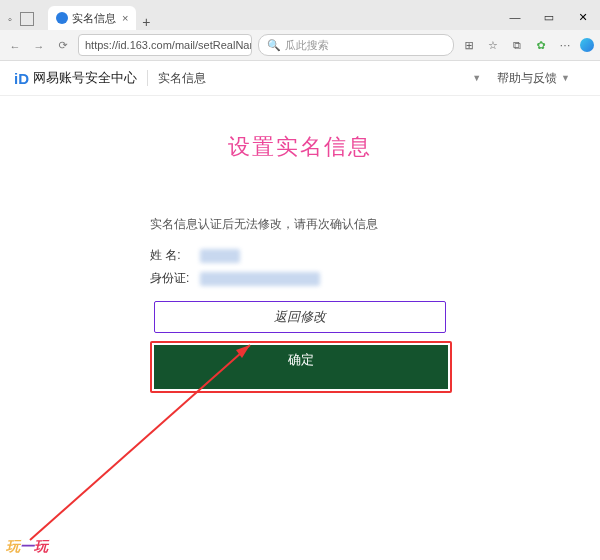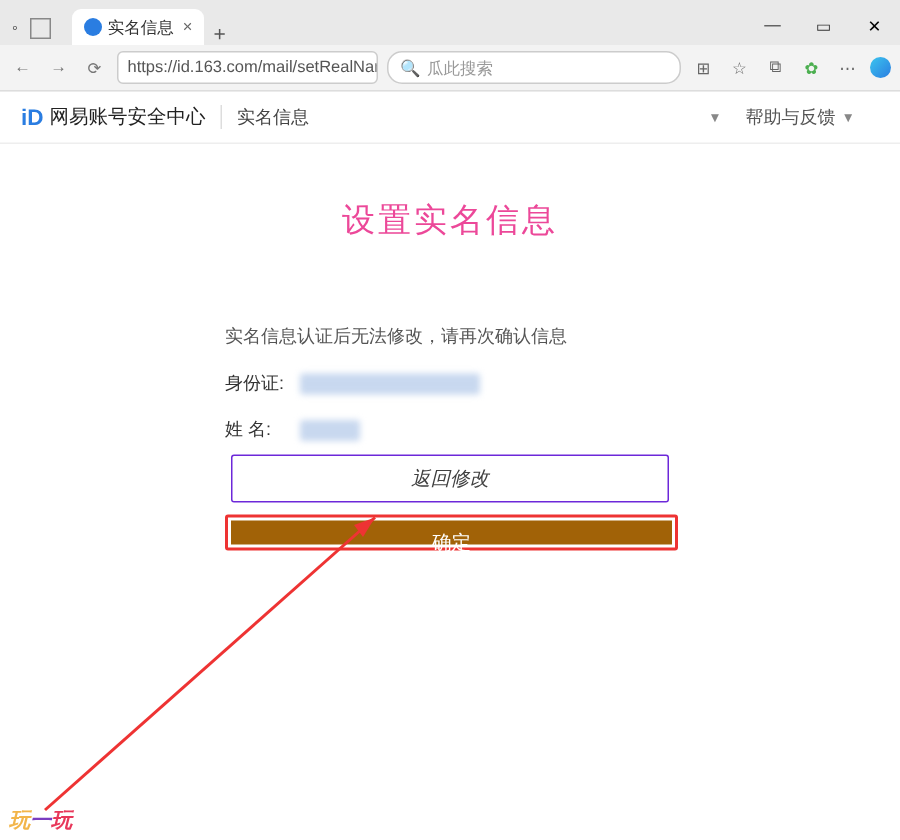--- a/index.html
+++ b/index.html
@@ -39,21 +39,21 @@
   .formwrap{width:300px;margin:3px auto;text-align:left;font-size:12px;color:#333;}
   .hint{color:#555;margin-bottom:14px;}
   .row{display:flex;align-items:center;margin-bottom:6px;}
   .lbl{width:50px;color:#333;}
   .blurval{height:14px;border-radius:2px;filter:blur(2px);}
   .bv1{width:40px;background:#c8d8ef;}
   .bv2{width:120px;background:#c8d8ef;}
   .btn{width:290px;height:30px;line-height:30px;text-align:center;font-size:13px;border-radius:2px;margin:8px auto 0;cursor:pointer;}
   .btn-outline{border:1px solid #6d28d9;color:#404040;background:#fff;font-style:italic;}
   .btn-primary-wrap{width:294px;border:2px solid #e33;padding:2px;margin:8px auto 0;border-radius:2px;}
-  .btn-primary{background:#a16207;color:#fff;width:100%;height:16px;line-height:30px;text-align:center;font-size:13px;cursor:pointer;}
+  .btn-primary{background:#14532d;color:#fff;width:100%;height:44px;line-height:30px;text-align:center;font-size:13px;cursor:pointer;}
   
   .arrow{position:absolute;left:20px;top:330px;width:260px;height:220px;pointer-events:none;}
   
   .wm{position:absolute;left:6px;bottom:4px;font-size:14px;font-weight:bold;font-style:italic;}
   .wm .a{color:#f2b54a;}
   .wm .b{color:#7a3cc0;}
   .wm .c{color:#e8375a;}
 </style>
 </head>
 <body>
@@ -104,27 +104,27 @@
   <span class="sp"></span>
   <span class="dd">▼</span>
   <span class="help">帮助与反馈</span>
   <span class="dd">▼</span>
 </div>
 
 <div class="content">
   <div class="pgtitle">设置实名信息</div>
   <div class="formwrap">
     <div class="hint">实名信息认证后无法修改，请再次确认信息</div>
+    <div class="row">
+      <span class="lbl">姓 名:</span>
+      <span class="blurval bv1"></span>
+    </div>
     <div class="row" style="margin-bottom:14px;">
       <span class="lbl">身份证:</span>
       <span class="blurval bv2"></span>
-    </div>
-    <div class="row">
-      <span class="lbl">姓 名:</span>
-      <span class="blurval bv1"></span>
     </div>
     <div class="btn btn-outline">返回修改</div>
     <div class="btn-primary-wrap">
       <div class="btn-primary">确定</div>
     </div>
   </div>
 </div>
 
 <svg class="arrow" viewBox="0 0 260 220">
   <line x1="10" y1="210" x2="230" y2="15" stroke="#e33" stroke-width="2"></line>

